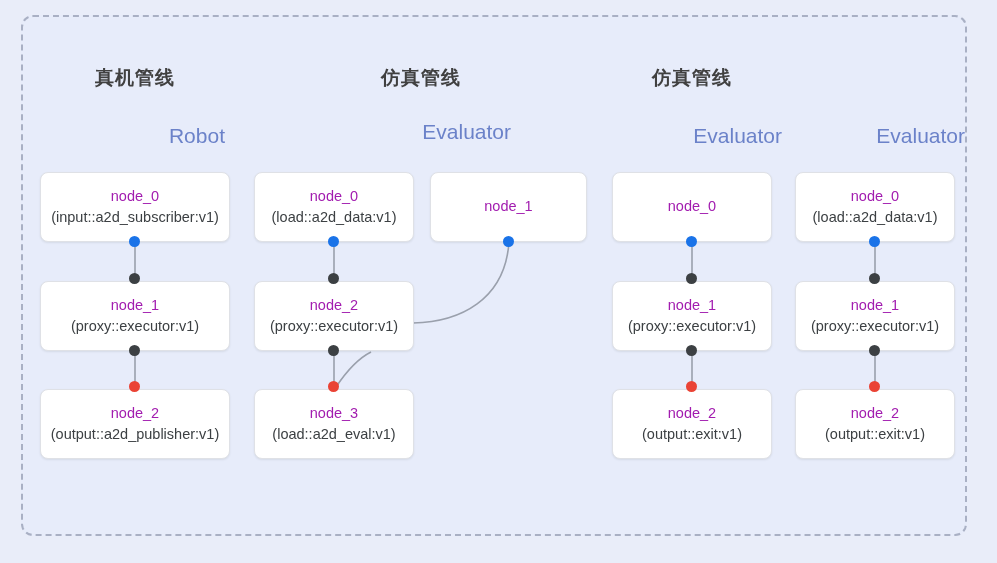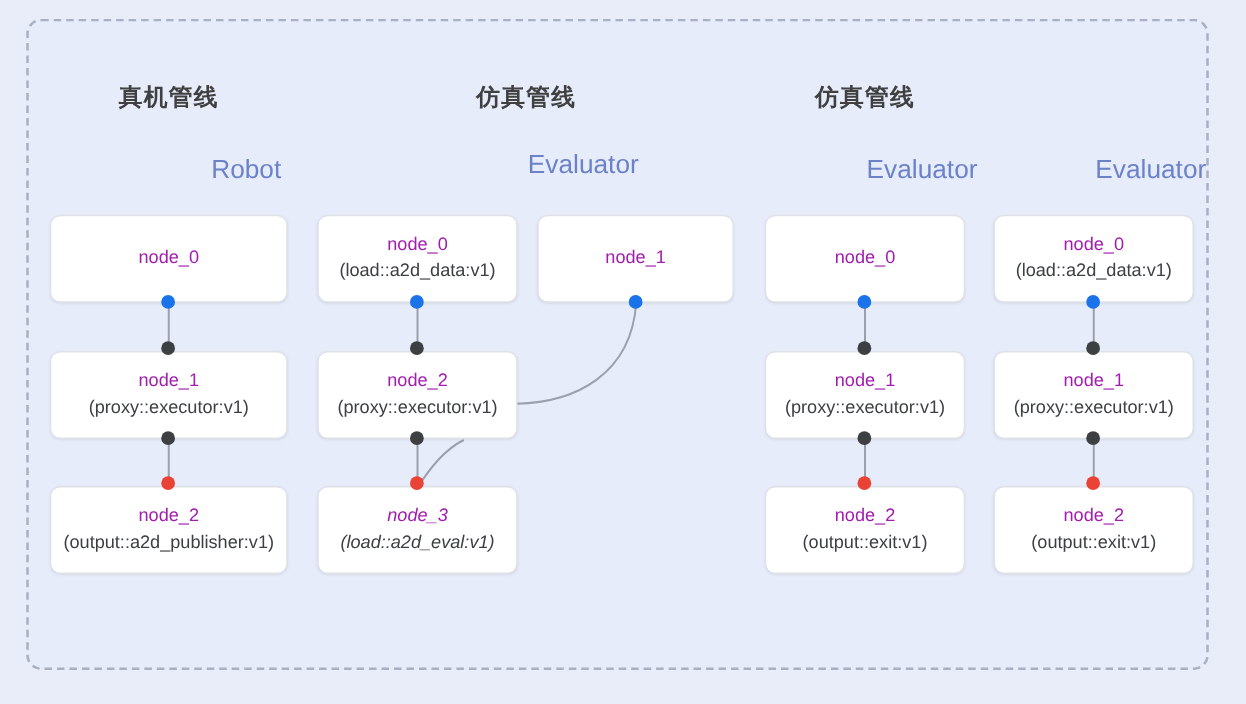--- a/index.html
+++ b/index.html
@@ -132,20 +132,21 @@
   <div class="col-title-cn" style="left:331px;top:65px;width:180px;">仿真管线</div>
   <div class="col-title-en" style="left:331px;top:120px;width:180px;">Evaluator</div>
 
   <div class="col-title-cn" style="left:602px;top:65px;width:180px;">仿真管线</div>
   <div class="col-title-en" style="left:602px;top:124px;width:180px;">Evaluator</div>
 
   <div class="col-title-en" style="left:785px;top:124px;width:180px;">Evaluator</div>
 
   <div class="node-box" style="left:40px;top:172px;width:190px;height:70px;">
     <div class="node-name">node_0</div>
+    <div class="node-type">(input::a2d_subscriber:v1)</div>
   </div>
   <div class="port port-out" style="left:129px;top:236px;"></div>
 
   <div class="node-box" style="left:40px;top:281px;width:190px;height:70px;">
     <div class="node-name">node_1</div>
     <div class="node-type">(proxy::executor:v1)</div>
   </div>
   <div class="port port-mid" style="left:129px;top:273px;"></div>
   <div class="port port-mid" style="left:129px;top:345px;"></div>
 
@@ -166,21 +167,21 @@
   </div>
   <div class="port port-out" style="left:503px;top:236px;"></div>
 
   <div class="node-box" style="left:254px;top:281px;width:160px;height:70px;">
     <div class="node-name">node_2</div>
     <div class="node-type">(proxy::executor:v1)</div>
   </div>
   <div class="port port-mid" style="left:328px;top:273px;"></div>
   <div class="port port-mid" style="left:328px;top:345px;"></div>
 
-  <div class="node-box" style="left:254px;top:389px;width:160px;height:70px;font-style:italic;">
+  <div class="node-box" style="left:254px;top:389px;width:160px;height:70px;">
     <div class="node-name">node_3</div>
     <div class="node-type">(load::a2d_eval:v1)</div>
   </div>
   <div class="port port-in" style="left:328px;top:381px;"></div>
 
   <div class="node-box" style="left:612px;top:172px;width:160px;height:70px;">
     <div class="node-name">node_0</div>
   </div>
   <div class="port port-out" style="left:686px;top:236px;"></div>
 

